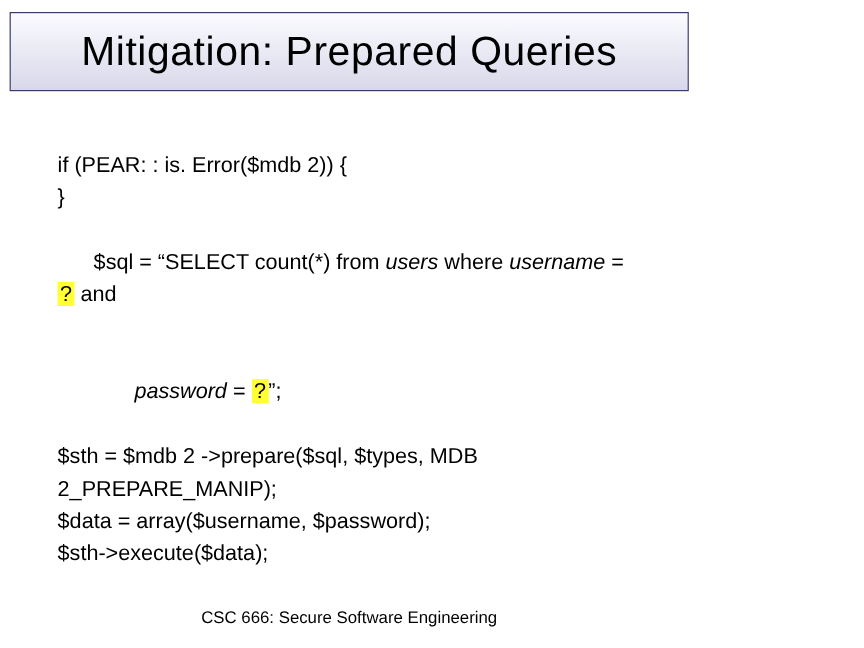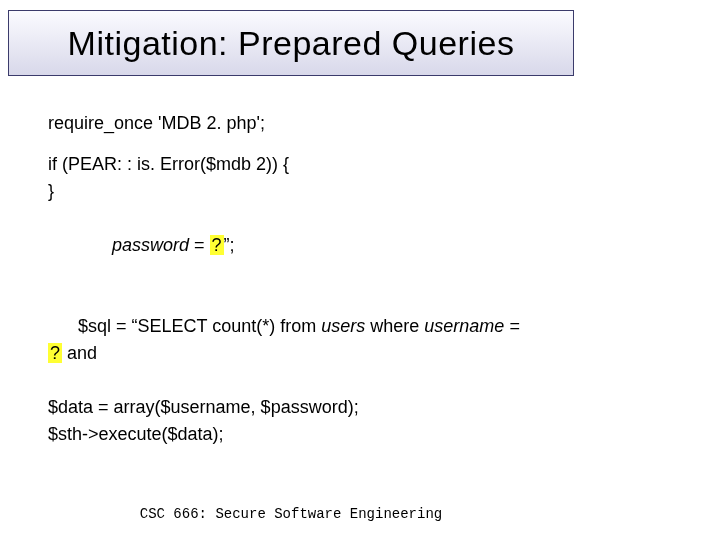--- a/index.html
+++ b/index.html
@@ -52,49 +52,49 @@
   .hl {
     background: #ffff33;
     padding: 0 2px;
   }
   .footer {
     position: absolute;
     bottom: 18px;
     left: 0;
     right: 0;
     text-align: center;
-    font-family: Liberation Mono, monospace;
+    font-family: Liberation Sans, sans-serif;
     font-size: 14px;
     color: #000;
   }
   .gap {
     height: 14px;
   }
   .ital { font-style: italic; }
 </style>
 </head>
 <body>
 
 <div class="slide">
 
   <div class="title-bar">
     <span class="title-text">Mitigation: Prepared Queries</span>
   </div>
 
   <div class="body">
-    <div class="line">require_once 'MDB 2. php';</div>
     <div class="gap"></div>
     <div class="line">if (PEAR: : is. Error($mdb 2)) {</div>
     <div class="line">}</div>
 
+    <div class="line">
+      <span>$sql = “SELECT count(*) from </span><span class="ital">users</span><span> where </span><span class="ital">username</span><span> = </span><span class="hl">?</span><span> and</span>
+    </div>
     <div class="line indent">
       <span class="ital">password</span><span> = </span><span class="hl">?</span><span>”;</span>
     </div>
-    <div class="line">
-      <span>$sql = “SELECT count(*) from </span><span class="ital">users</span><span> where </span><span class="ital">username</span><span> = </span><span class="hl">?</span><span> and</span>
-    </div>
 
+    <div class="line">$sth = $mdb 2 -&gt;prepare($sql, $types, MDB 2_PREPARE_MANIP);</div>
     <div class="line">$data = array($username, $password);</div>
     <div class="line">$sth-&gt;execute($data);</div>
   </div>
 
   <div class="footer">CSC 666: Secure Software Engineering</div>
 </div>
 
 </body></html>

